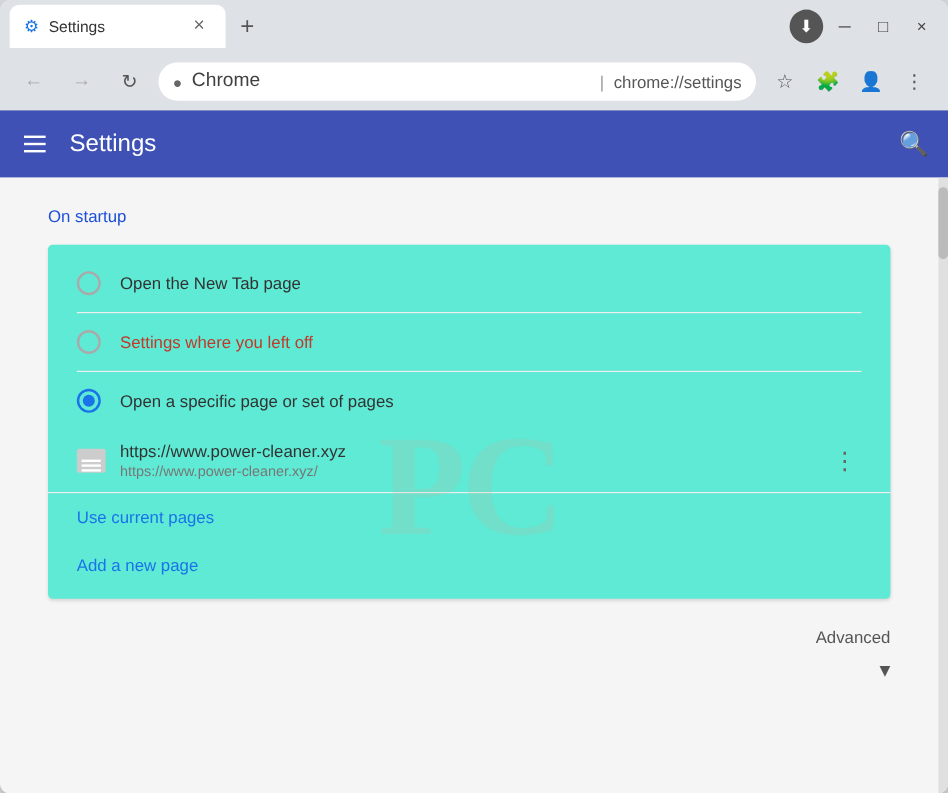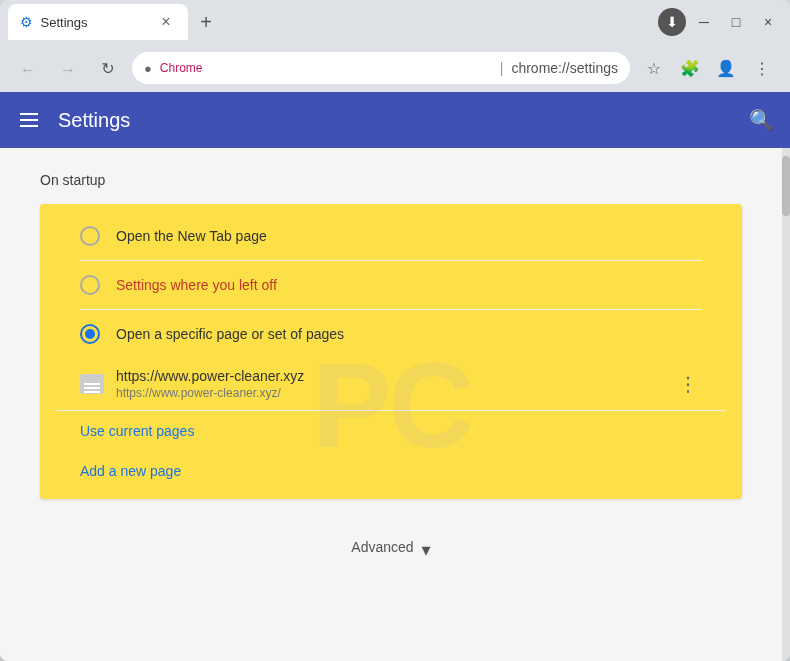--- a/index.html
+++ b/index.html
@@ -19,43 +19,43 @@
     .window-controls { display: flex; gap: 4px; }
     .win-ctrl { width: 28px; height: 28px; display: flex; align-items: center; justify-content: center; font-size: 14px; color: #444; border-radius: 4px; cursor: pointer; }
     .download-btn { background: #555; border-radius: 50%; color: white; font-size: 14px; width: 28px; height: 28px; display: flex; align-items: center; justify-content: center; }
 
     
     .addressbar { background: #dee1e6; display: flex; align-items: center; padding: 4px 12px; gap: 8px; height: 48px; }
     .nav-btn { width: 32px; height: 32px; display: flex; align-items: center; justify-content: center; border-radius: 50%; cursor: pointer; color: #555; font-size: 16px; }
     .nav-btn.disabled { color: #aaa; cursor: default; }
     .address-box { flex: 1; background: #fff; border-radius: 20px; display: flex; align-items: center; padding: 0 12px; height: 32px; gap: 8px; }
     .address-favicon { font-size: 13px; color: #666; }
-    .address-text { font-size: 12px; color: #be185d; flex: 1; }
+    .address-text { font-size: 16px; color: #404040; flex: 1; }
     .address-separator { color: #999; font-size: 14px; }
     .address-url { font-size: 14px; color: #555; }
     .toolbar-icons { display: flex; gap: 4px; }
     .toolbar-icon { width: 32px; height: 32px; display: flex; align-items: center; justify-content: center; border-radius: 50%; cursor: pointer; color: #555; font-size: 16px; }
 
     
     .settings-header { background: #3f51b5; display: flex; align-items: center; padding: 0 16px; height: 56px; gap: 16px; }
     .hamburger { display: flex; flex-direction: column; gap: 4px; cursor: pointer; padding: 4px; }
     .hamburger span { display: block; width: 18px; height: 2px; background: white; }
     .settings-title { color: white; font-size: 20px; font-weight: 500; flex: 1; }
     .search-icon-white { color: white; font-size: 20px; cursor: pointer; }
 
     
     .content-wrapper { display: flex; flex: 1; background: #f5f5f5; overflow: hidden; }
     .main-content { flex: 1; overflow-y: auto; padding: 24px 40px; position: relative; }
     .scrollbar { width: 8px; background: #e0e0e0; }
     .scrollbar-thumb { width: 8px; height: 60px; background: #bbb; border-radius: 4px; margin-top: 8px; }
 
     
-    .section-title { font-size: 14px; color: #404040; margin-bottom: 16px; }
+    .section-title { font-size: 14px; color: #1d4ed8; margin-bottom: 16px; }
 
-    .options-card { background: #fde047; border-radius: 4px; padding: 8px 16px; box-shadow: 0 1px 3px rgba(0,0,0,0.12); margin-bottom: 40px; }
+    .options-card { background: #5eead4; border-radius: 4px; padding: 8px 0; box-shadow: 0 1px 3px rgba(0,0,0,0.12); margin-bottom: 24px; }
 
     .radio-option { display: flex; align-items: center; padding: 14px 24px; gap: 16px; cursor: pointer; }
 
     
     .radio-circle { width: 20px; height: 20px; border-radius: 50%; border: 2px solid #aaa; display: flex; align-items: center; justify-content: center; flex-shrink: 0; }
     .radio-circle.selected { border-color: #1a73e8; }
     .radio-circle.selected::after { content: ''; width: 10px; height: 10px; border-radius: 50%; background: #1a73e8; }
 
     .radio-label { font-size: 14px; color: #333; }
     .radio-label.warn { color: #c0392b; }
@@ -68,26 +68,26 @@
     .url-icon::after { content: ''; width: 16px; height: 2px; background: white; box-shadow: 0 4px 0 white, 0 8px 0 white; }
     .url-texts { flex: 1; }
     .url-title { font-size: 14px; color: #333; }
     .url-subtitle { font-size: 12px; color: #777; margin-top: 2px; }
     .url-more { color: #666; font-size: 20px; cursor: pointer; width: 28px; height: 28px; display: flex; align-items: center; justify-content: center; border-radius: 50%; }
 
     
     .link-btn { color: #1a73e8; font-size: 14px; padding: 12px 24px; cursor: pointer; display: block; }
 
     
-    .advanced-row { display: flex; align-items: flex-start; justify-content: center; gap: 8px; margin-top: 16px; cursor: pointer; }
+    .advanced-row { display: flex; align-items: flex-end; justify-content: center; gap: 8px; margin-top: 16px; cursor: pointer; flex-direction: column; }
     .advanced-label { font-size: 14px; color: #555; }
     .advanced-arrow { font-size: 18px; color: #555; }
 
     
-    .watermark { position: absolute; top: 50%; left: 50%; transform: translate(-50%, -50%); font-size: 120px; color: rgba(200,180,160,0.18); font-weight: bold; pointer-events: none; white-space: nowrap; font-family: Liberation Sans, sans-serif; letter-spacing: -4px; }
+    .watermark { position: absolute; top: 50%; left: 50%; transform: translate(-50%, -50%); font-size: 120px; color: rgba(200,180,160,0.18); font-weight: bold; pointer-events: none; white-space: nowrap; font-family: Liberation Serif, serif; letter-spacing: -4px; }
   </style>
 </head>
 <body>
 
 <div class="window">
 
   <div class="titlebar">
     <div class="tab">
       <span class="tab-favicon">⚙</span>
       <span class="tab-title">Settings</span>

